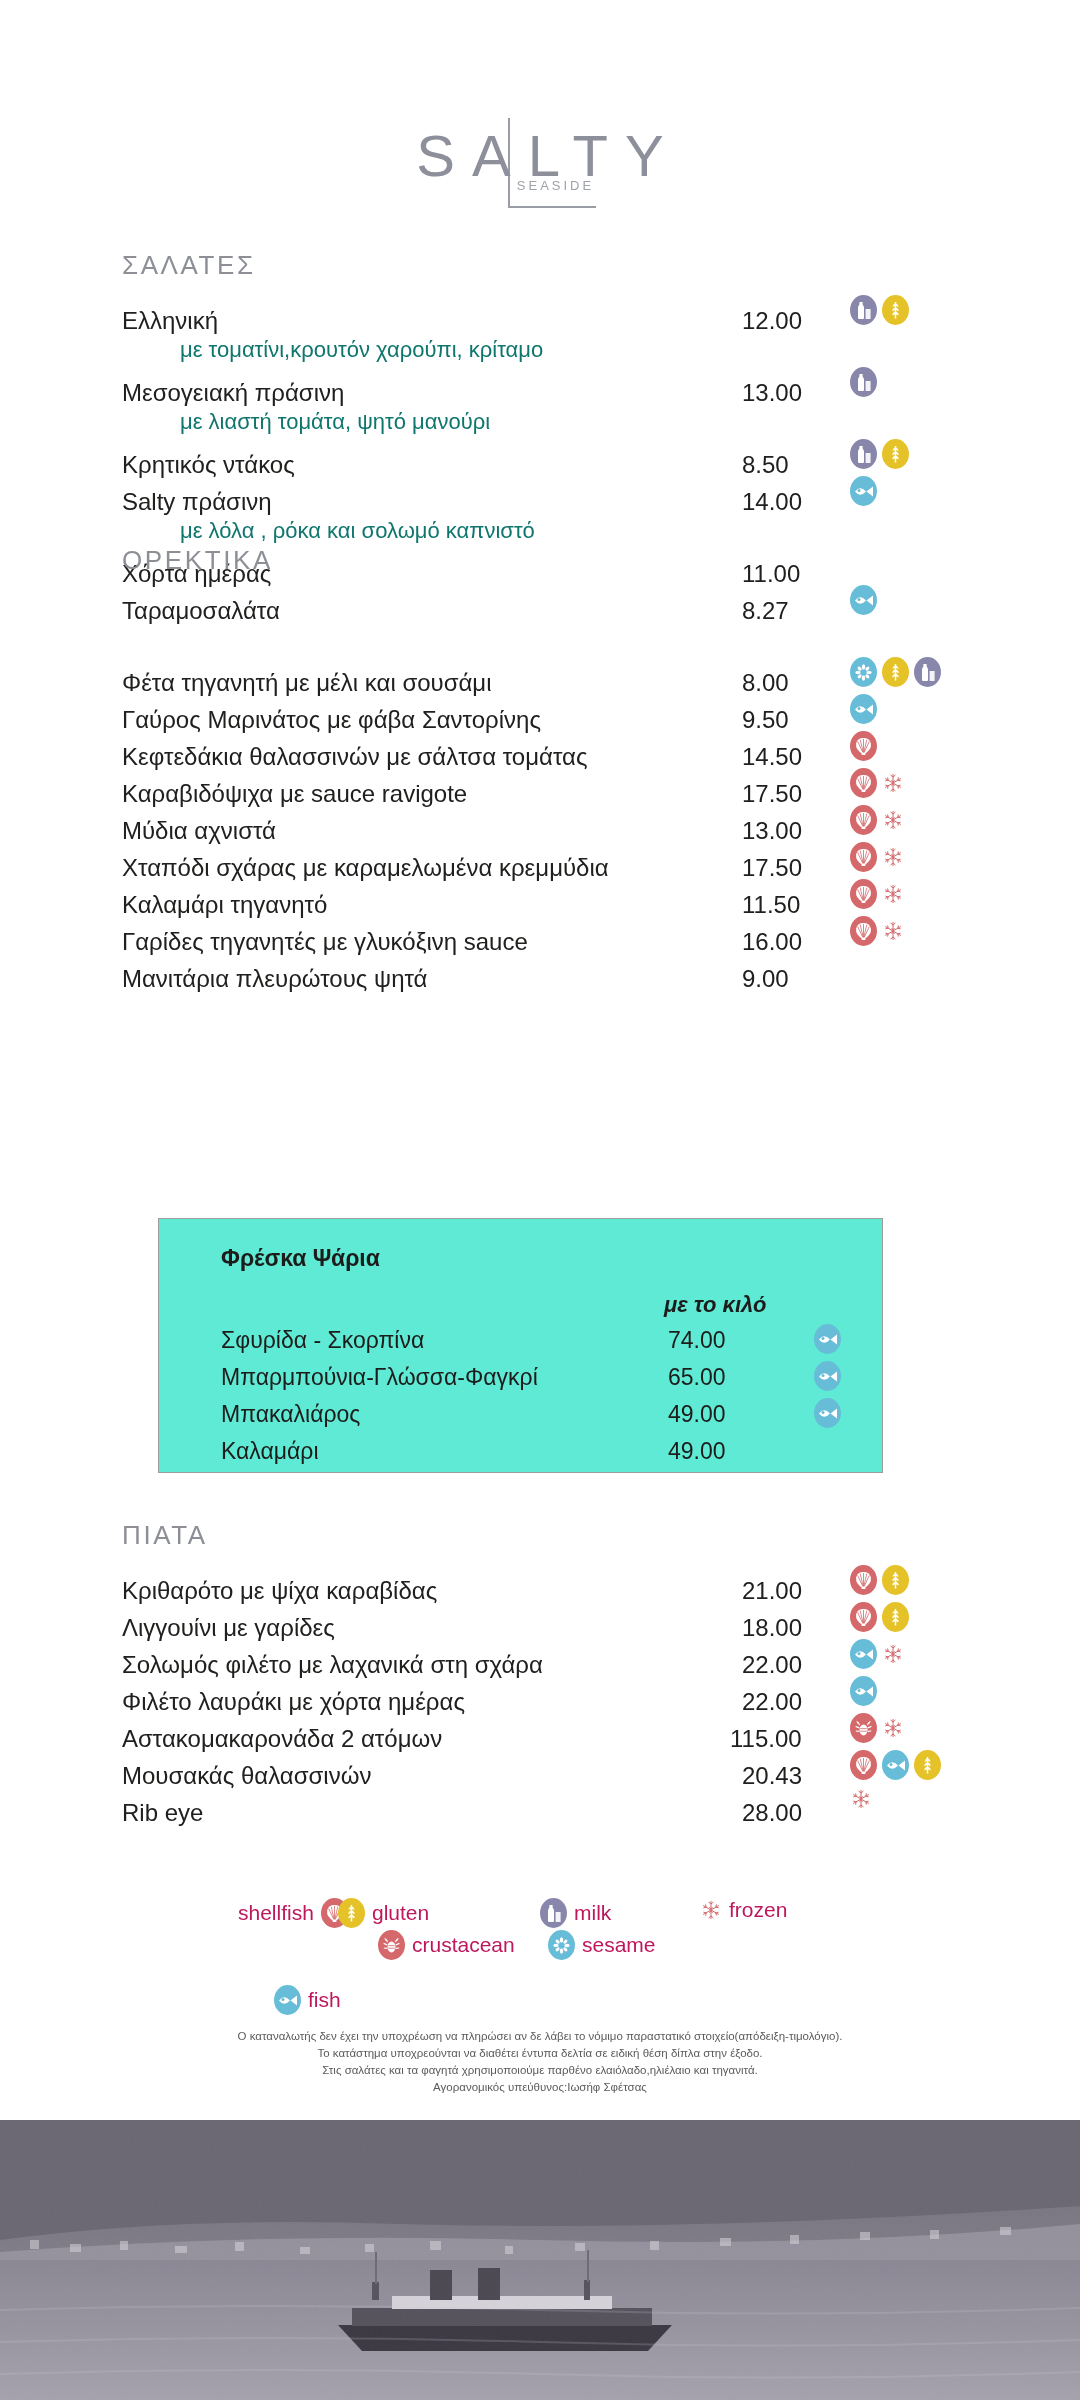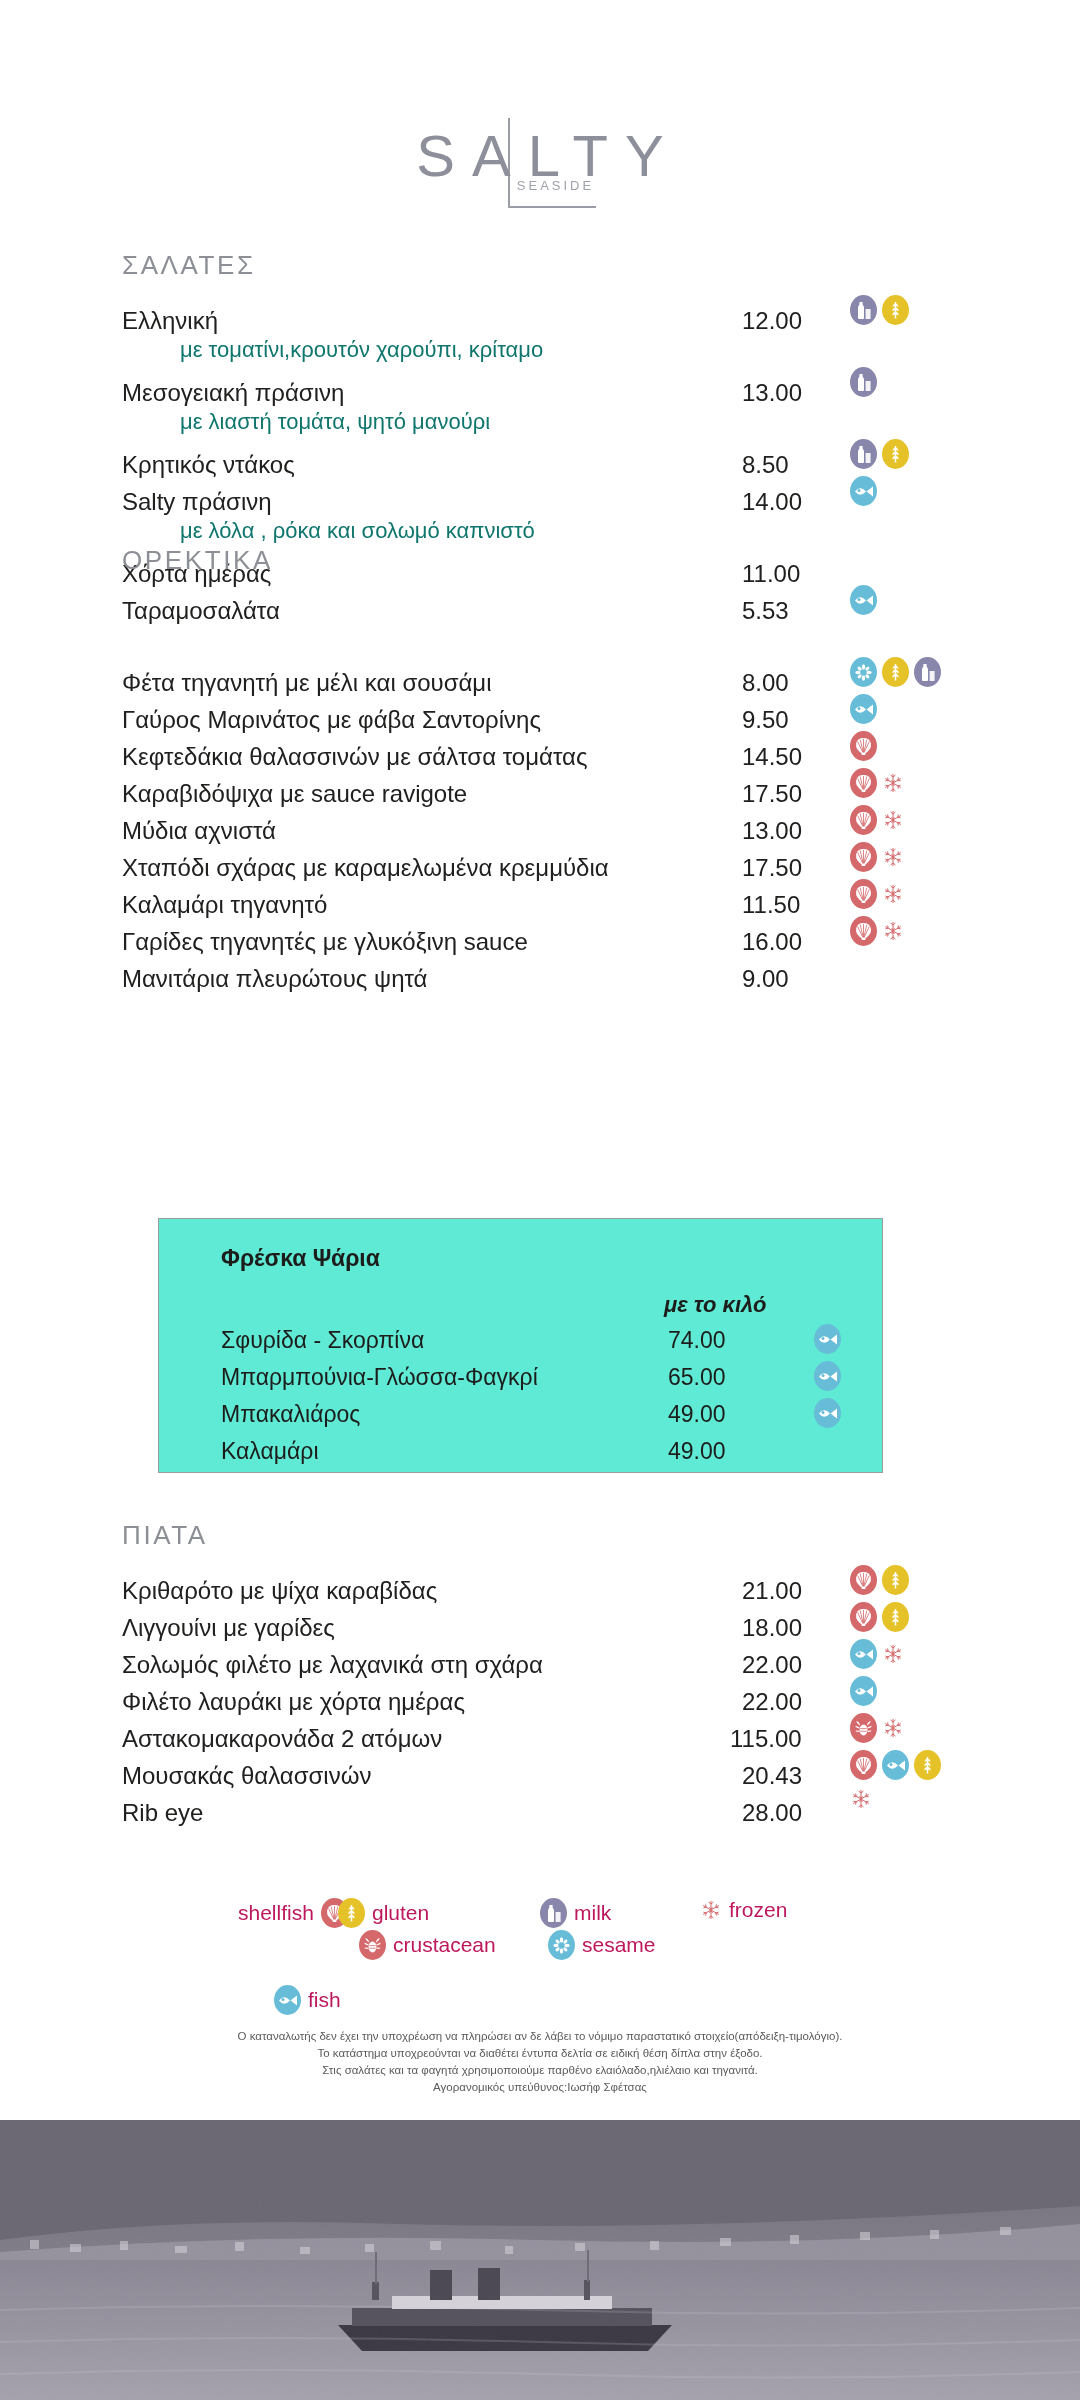--- a/index.html
+++ b/index.html
@@ -302,21 +302,21 @@
             </span>
           </span>
         </div>
         <div class="subdesc">με λόλα , ρόκα και σολωμό καπνιστό</div>
         <div class="row">
           <span class="name">Χόρτα ημέρας</span>
           <span class="price">11.00</span>
         </div>
         <div class="row">
           <span class="name">Ταραμοσαλάτα</span>
-          <span class="price">5.53</span>
+          <span class="price">8.27</span>
           <span class="icons">
             <span class="ic ic-fish">
               <svg width="22" height="15" viewBox="0 0 22 15">
                 <path d="M2 7.5 Q7 1 13 7.5 Q7 14 2 7.5 Z" fill="#ffffff"></path>
                 <path d="M13.5 7.5 L20 2.5 L20 12.5 Z" fill="#ffffff"></path>
                 <circle cx="6" cy="6.6" r="1.5" fill="#67bcd8"></circle>
               </svg>
             </span>
           </span>
         </div>
@@ -959,21 +959,21 @@
       <div class="legend-item" style="left: 274px; top: 68px; margin-top: 29px;">
         <span class="ic ic-fish">
           <svg width="22" height="15" viewBox="0 0 22 15">
             <path d="M2 7.5 Q7 1 13 7.5 Q7 14 2 7.5 Z" fill="#ffffff"></path>
             <path d="M13.5 7.5 L20 2.5 L20 12.5 Z" fill="#ffffff"></path>
             <circle cx="6" cy="6.6" r="1.5" fill="#67bcd8"></circle>
           </svg>
         </span>
         <span>fish</span>
       </div>
-      <div class="legend-item" style="left: 359px; top: 42px;">
+      <div class="legend-item" style="left: 378px; top: 42px;">
         <span class="ic ic-crustacean">
           <svg width="19" height="19" viewBox="0 0 19 19">
             <g fill="#ffffff">
               <ellipse cx="9.5" cy="11" rx="4" ry="5.4"></ellipse>
               <path d="M5.8 6.6 Q2.6 4.6 2.2 1.8 Q4.6 2.6 6 5.2 Z"></path>
               <path d="M13.2 6.6 Q16.4 4.6 16.8 1.8 Q14.4 2.6 13 5.2 Z"></path>
               <path d="M5.4 9 L1.6 7.4" stroke="#ffffff" stroke-width="1.2"></path>
               <path d="M13.6 9 L17.4 7.4" stroke="#ffffff" stroke-width="1.2"></path>
               <path d="M5.4 12.4 L1.8 12" stroke="#ffffff" stroke-width="1.2"></path>
               <path d="M13.6 12.4 L17.2 12" stroke="#ffffff" stroke-width="1.2"></path>

